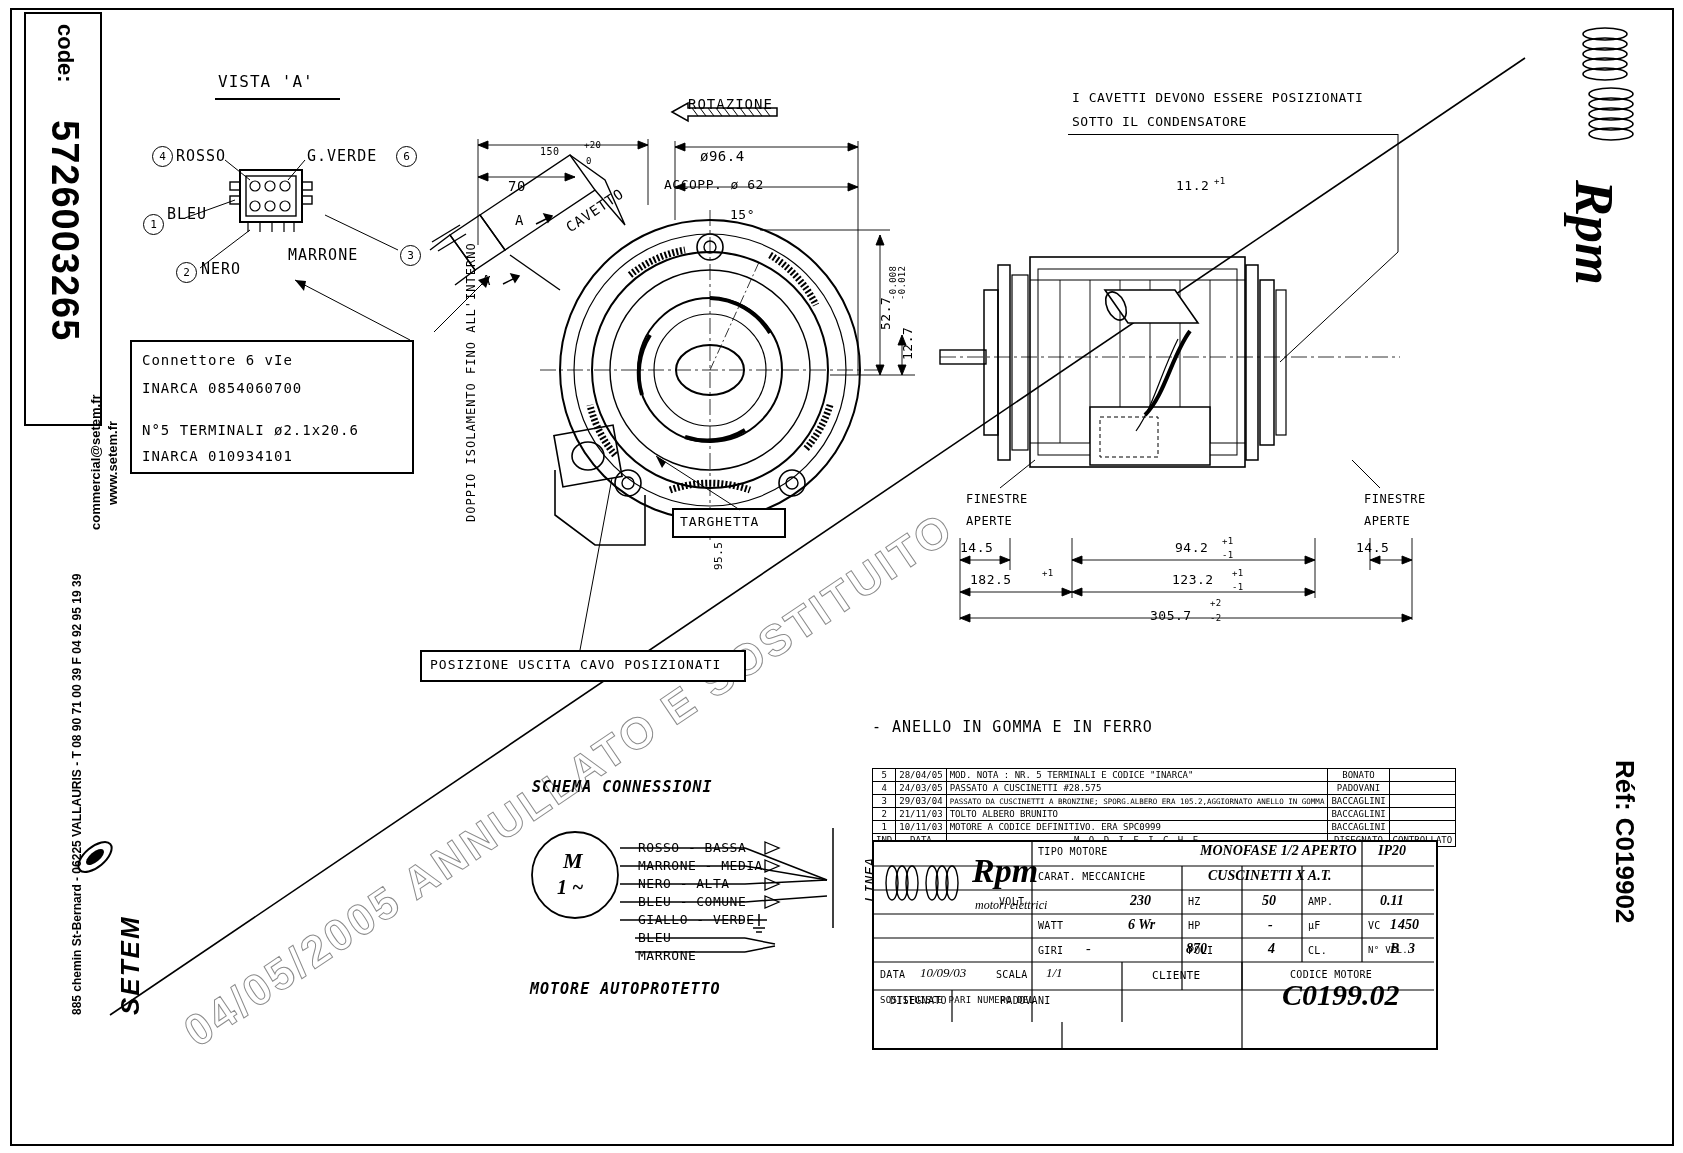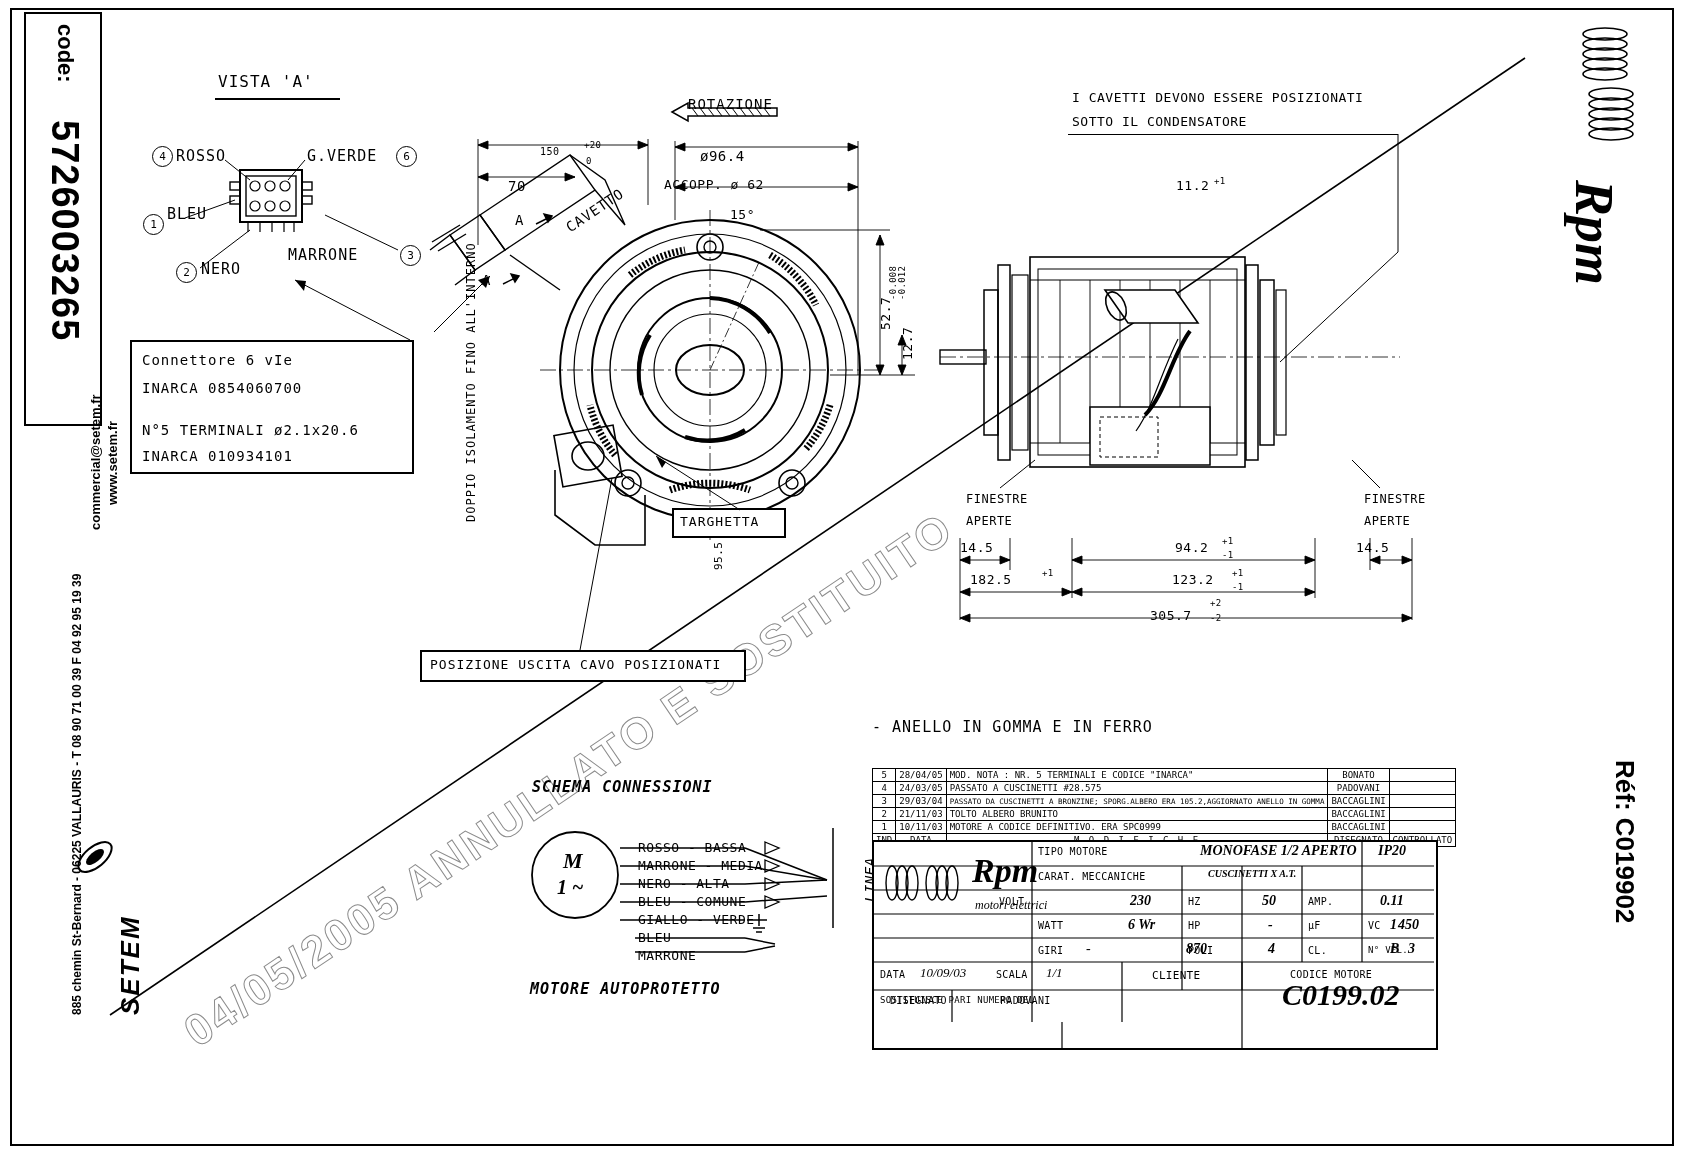--- a/index.html
+++ b/index.html
@@ -504,21 +504,21 @@
       <line x1="250" y1="150" x2="250" y2="182"></line>
       <line x1="80" y1="150" x2="80" y2="182"></line>
     </g>
   </svg>
 
   <div class="abs lbl-xs" style="left:1038px;top:846px;font-size:10px;">TIPO MOTORE</div>
   <div class="abs" style="left:1200px;top:843px;font-family:'Liberation Serif',serif;font-style:italic;font-weight:bold;font-size:14px;">MONOFASE 1/2 APERTO</div>
   <div class="abs" style="left:1378px;top:843px;font-family:'Liberation Serif',serif;font-style:italic;font-weight:bold;font-size:14px;">IP20</div>
 
   <div class="abs lbl-xs" style="left:1038px;top:871px;font-size:10px;">CARAT. MECCANICHE</div>
-  <div class="abs" style="left:1208px;top:868px;font-family:'Liberation Serif',serif;font-style:italic;font-weight:bold;font-size:10px;">CUSCINETTI X A.T.</div>
+  <div class="abs" style="left:1208px;top:868px;font-family:'Liberation Serif',serif;font-style:italic;font-weight:bold;font-size:14px;">CUSCINETTI X A.T.</div>
 
   <div class="abs lbl-xs" style="left:999px;top:896px;font-size:10px;">VOLT</div>
   <div class="abs" style="left:1130px;top:893px;font-family:'Liberation Serif',serif;font-style:italic;font-weight:bold;font-size:14px;">230</div>
   <div class="abs lbl-xs" style="left:1188px;top:896px;font-size:10px;">HZ</div>
   <div class="abs" style="left:1262px;top:893px;font-family:'Liberation Serif',serif;font-style:italic;font-weight:bold;font-size:14px;">50</div>
   <div class="abs lbl-xs" style="left:1308px;top:896px;font-size:10px;">AMP.</div>
   <div class="abs" style="left:1380px;top:893px;font-family:'Liberation Serif',serif;font-style:italic;font-weight:bold;font-size:14px;">0.11</div>
 
   <div class="abs lbl-xs" style="left:1038px;top:920px;font-size:10px;">WATT</div>
   <div class="abs" style="left:1128px;top:917px;font-family:'Liberation Serif',serif;font-style:italic;font-weight:bold;font-size:14px;">6 Wr</div>

